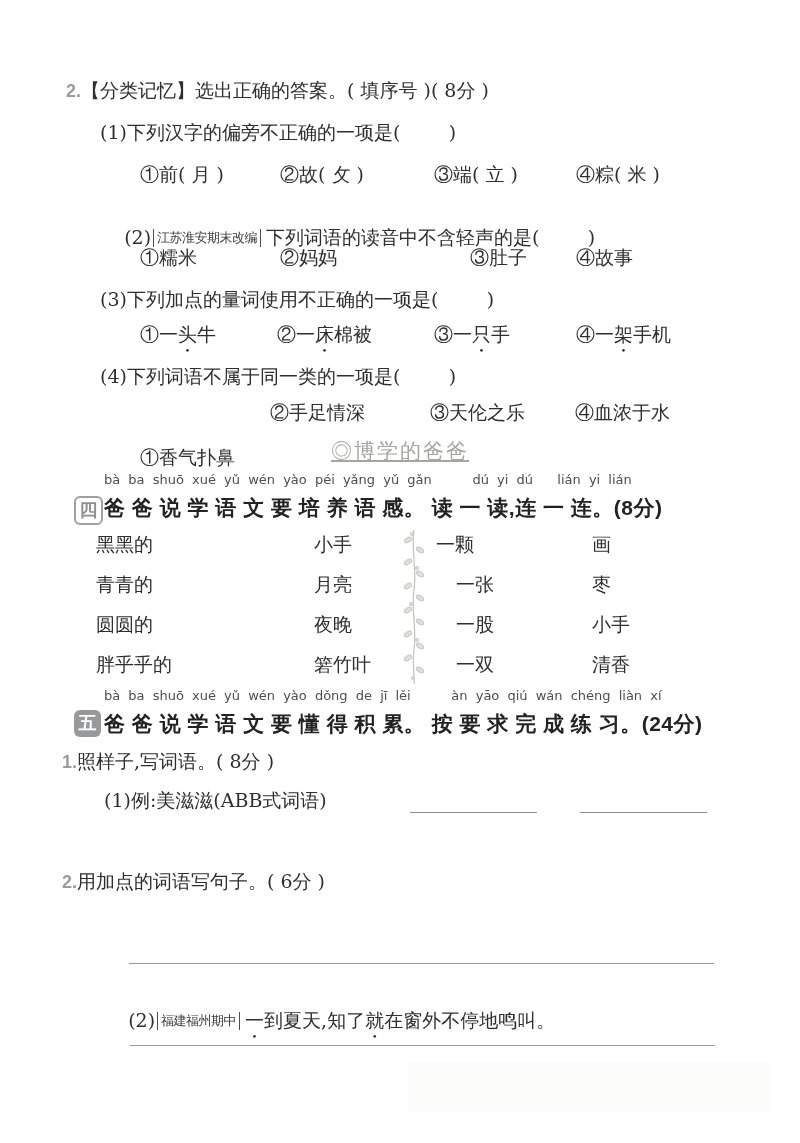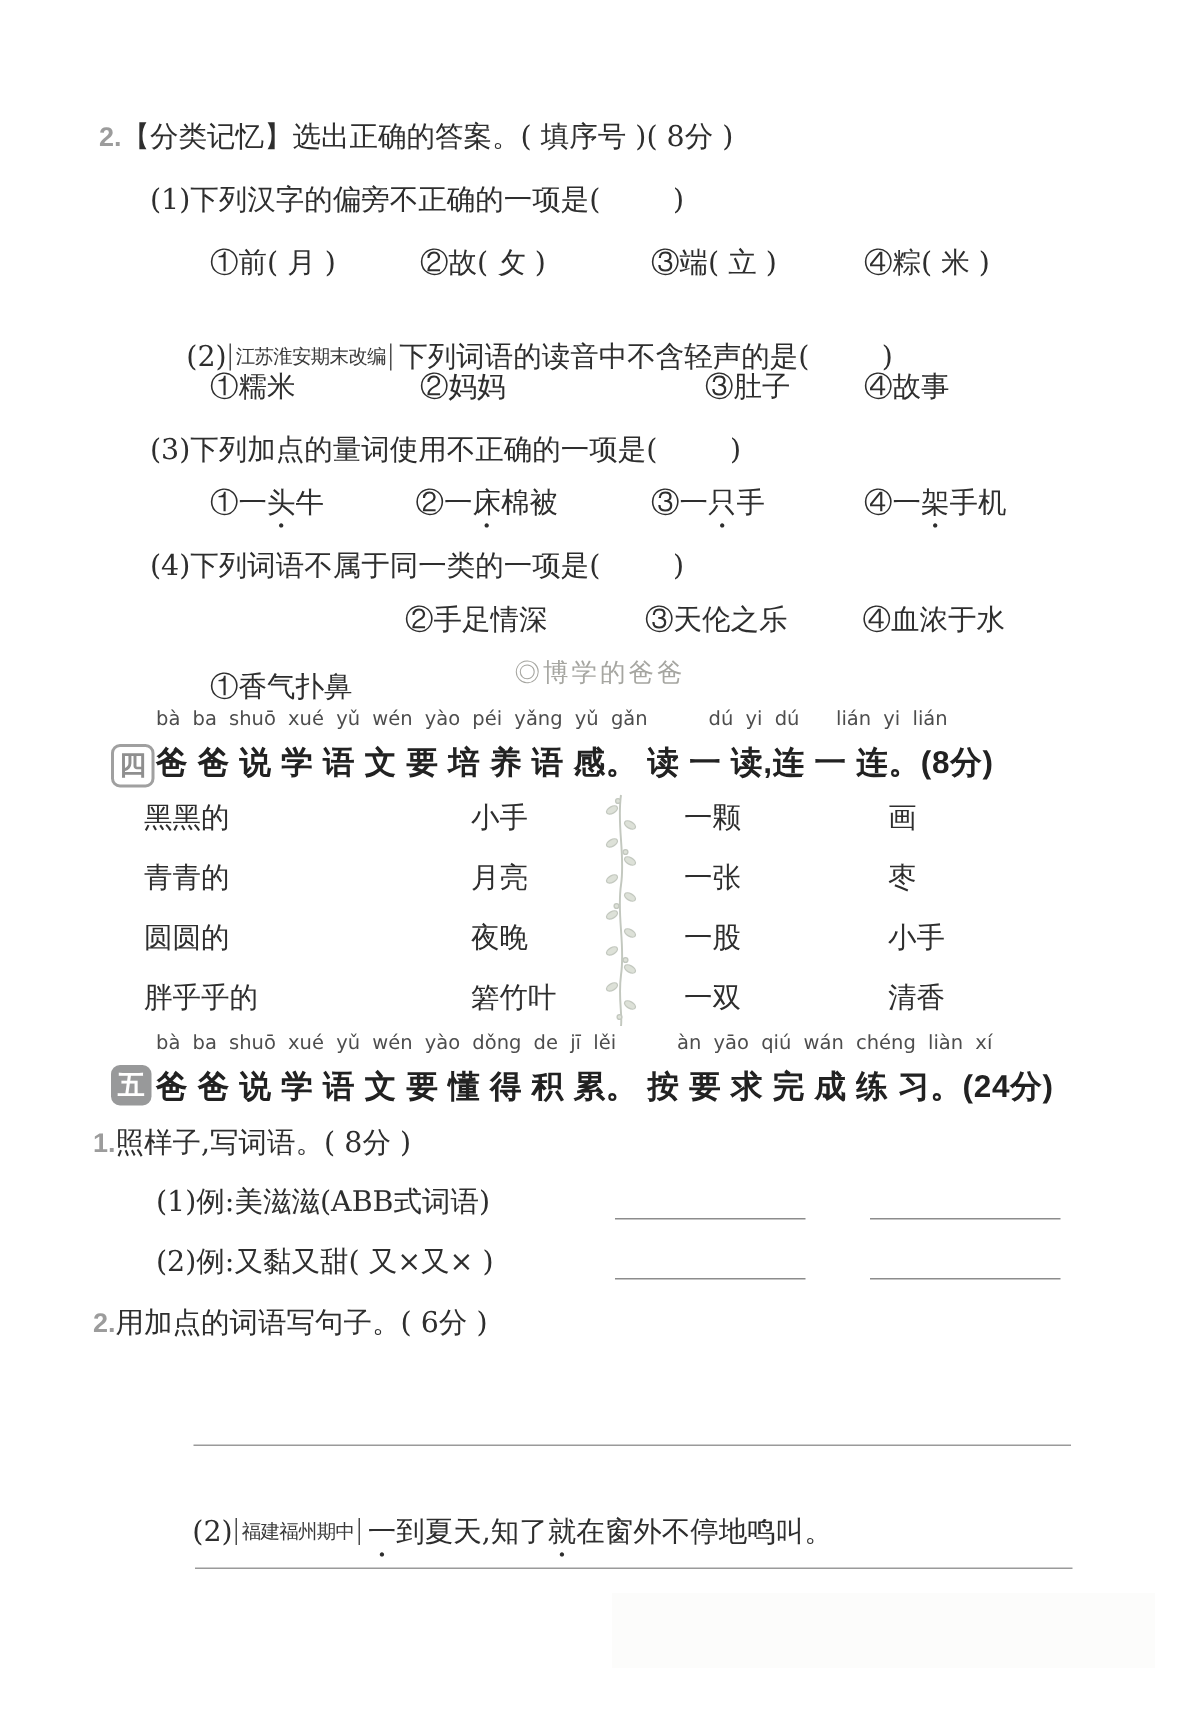--- a/index.html
+++ b/index.html
@@ -16,21 +16,21 @@
           text-emphasis:filled dot #2e2e2e;text-emphasis-position:under right;}
   .pinyin{font-family:"DejaVu Sans",sans-serif;font-size:13px;color:#4d4d4d;
           white-space:pre;word-spacing:4px;}
   .htitle{font-family:"Liberation Sans",sans-serif;font-weight:bold;font-size:21px;
           color:#222;white-space:pre;letter-spacing:0.5px;}
   .badge{width:25px;height:25px;border-radius:6px;text-align:center;line-height:25px;
          font-family:"Liberation Sans",sans-serif;font-weight:bold;font-size:18px;}
   .badge-outline{border:2px solid #a0a0a0;color:#8f8f8f;}
   .badge-fill{background:#98999a;color:#fff;line-height:27px;width:27px;height:27px;}
   .divider{width:100%;text-align:center;font-family:"Liberation Sans",sans-serif;
-           font-size:17px;color:#a6a6a1;letter-spacing:2px;}
+           font-size:21px;color:#a6a6a1;letter-spacing:2px;text-decoration:underline;}
   .mcell{position:absolute;font-size:19px;white-space:pre;}
   .blank{position:absolute;height:0;border-bottom:1px solid #8c8c8c;}
   .ansline{position:absolute;height:0;border-bottom:1.5px solid #9a9a9a;}
   .shadow{position:absolute;background:#fcfcfb;}
 </style>
 </head>
 <body>
 
 <div class="page">
 
@@ -74,21 +74,21 @@
 
   <div class="abs divider" style="top:437px;left:0;">◎博学的爸爸</div>
 
   <div class="abs pinyin" style="top:472px;left:104px;">bà ba shuō xué yǔ wén yào péi yǎng yǔ gǎn     dú yi dú   lián yi lián</div>
   <div class="abs badge badge-outline" style="top:496px;left:74px;">四</div>
   <div class="abs htitle" style="top:494px;left:104px;">爸 爸 说 学 语 文 要 培 养 语 感。 读 一 读,连 一 连。(8分)</div>
 
   <div class="abs" style="top:532px;left:0;width:800px;height:32px;">
     <span class="mcell" style="left:96px;">黑黑的</span>
     <span class="mcell" style="left:314px;">小手</span>
-    <span class="mcell" style="left:456px;">一颗</span>
+    <span class="mcell" style="left:436px;">一颗</span>
     <span class="mcell" style="left:592px;">画</span>
   </div>
   <div class="abs" style="top:572px;left:0;width:800px;height:32px;">
     <span class="mcell" style="left:96px;">青青的</span>
     <span class="mcell" style="left:314px;">月亮</span>
     <span class="mcell" style="left:456px;">一张</span>
     <span class="mcell" style="left:592px;">枣</span>
   </div>
   <div class="abs" style="top:612px;left:0;width:800px;height:32px;">
     <span class="mcell" style="left:96px;font-family:Liberation Mono, monospace;">圆圆的</span>
@@ -133,25 +133,20 @@
   <div class="abs htitle" style="top:710px;left:104px;">爸 爸 说 学 语 文 要 懂 得 积 累。 按 要 求 完 成 练 习。(24分)</div>
 
   <div class="abs" style="top:749px;left:62px;">
     <span class="gnum">1.</span><span class="kai">照样子,写词语。( 8分 )</span>
   </div>
   <div class="abs" style="top:788px;left:0;width:800px;height:34px;">
     <span class="kai" style="position:absolute;left:104px;">(1)例:美滋滋(ABB式词语)</span>
     <span class="blank" style="left:410px;top:24px;width:127px;"></span>
     <span class="blank" style="left:580px;top:24px;width:127px;"></span>
   </div>
-  <div class="abs" style="top:828px;left:0;width:800px;height:34px;">
-    <span class="kai" style="position:absolute;left:104px;">(2)例:又黏又甜( 又×又× )</span>
-    <span class="blank" style="left:410px;top:24px;width:127px;"></span>
-    <span class="blank" style="left:580px;top:24px;width:127px;"></span>
-  </div>
 
   <div class="abs" style="top:869px;left:62px;">
     <span class="gnum">2.</span><span class="kai">用加点的词语写句子。( 6分 )</span>
   </div>
   <div class="ansline" style="left:129px;top:963px;width:585px;"></div>
   <div class="abs kai" style="top:986px;left:104px;">
     <span>(2)</span><span class="tag">福建福州期中</span><span class="em-dot">一</span><span>到夏天,知了</span><span class="em-dot">就</span><span>在窗外不停地鸣叫。</span>
   </div>
   <div class="ansline" style="left:130px;top:1045px;width:585px;"></div>
 

